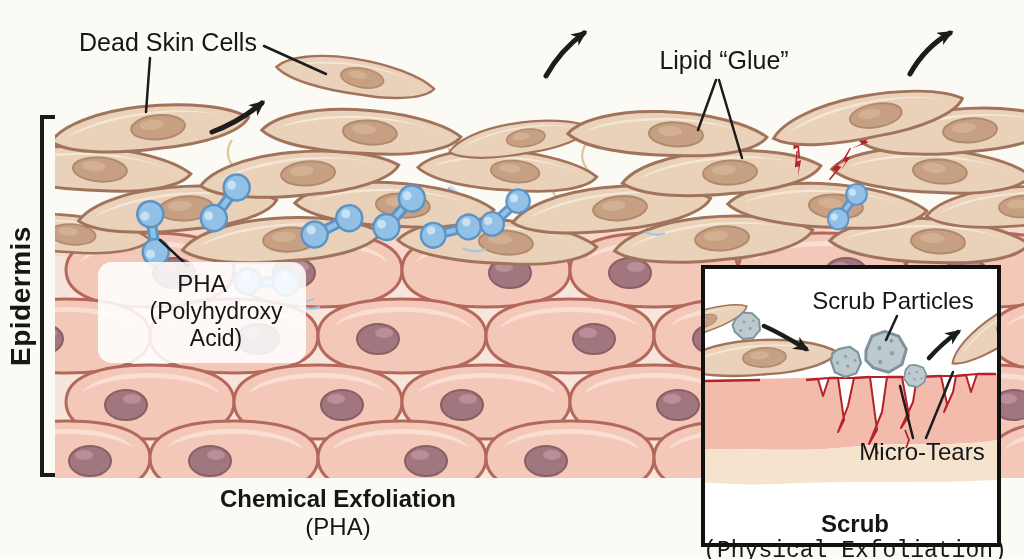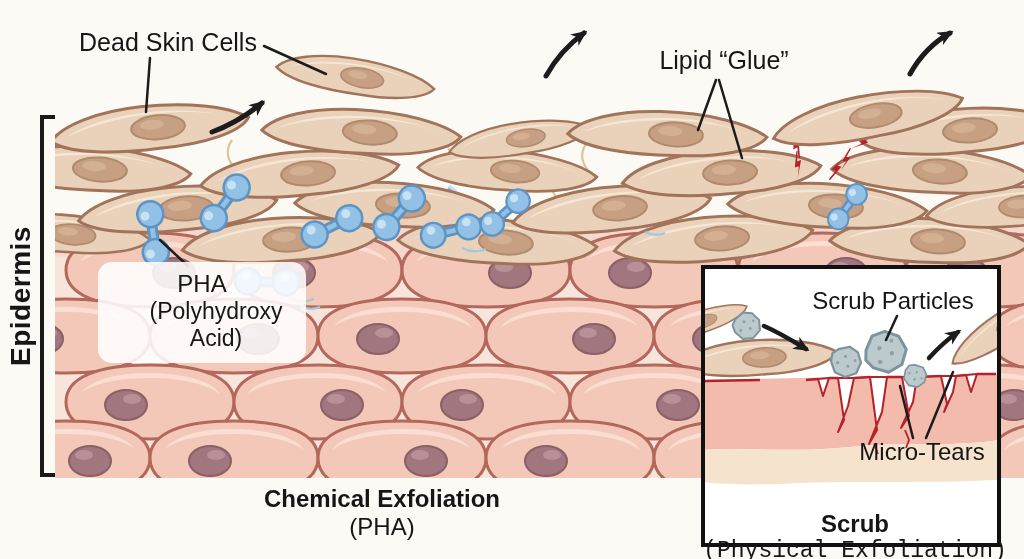--- a/index.html
+++ b/index.html
@@ -19,21 +19,21 @@
     font-weight:700;font-size:28px;letter-spacing:.5px;
   }
   .pha-box{
     position:absolute;left:98px;top:262px;width:208px;
     background:rgba(255,255,255,.87);border-radius:14px;
     text-align:center;padding:8px 0 10px;
   }
   .pha-line1{font-size:24px;line-height:1.15;}
   .pha-line2{font-size:23px;line-height:1.2;margin-left:28px;}
   .cap{position:absolute;transform:translateX(-50%);text-align:center;white-space:nowrap;}
-  .cap-main{left:338px;top:485px;margin-left:44px;}
+  .cap-main{left:338px;top:485px;}
   .cap-inset{left:855px;top:510px;}
   .cap-title{font-weight:700;font-size:24px;line-height:1.15;}
   .cap-sub{font-size:24px;line-height:1.2;}
   .cap-sub2{font-size:23px;line-height:1.2;font-family:Liberation Mono, monospace;}
 </style>
 </head>
 <body>
 
 <div id="stage">
 

